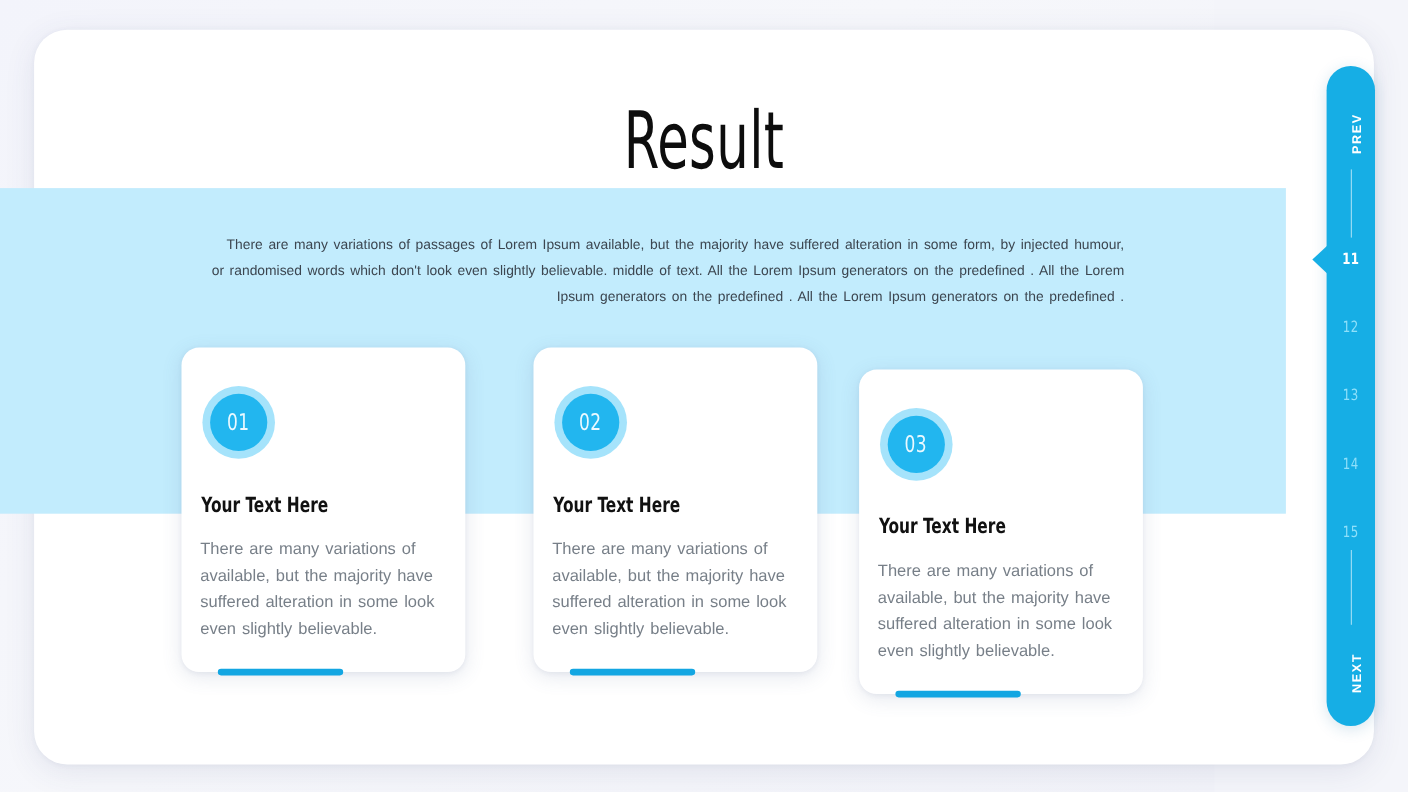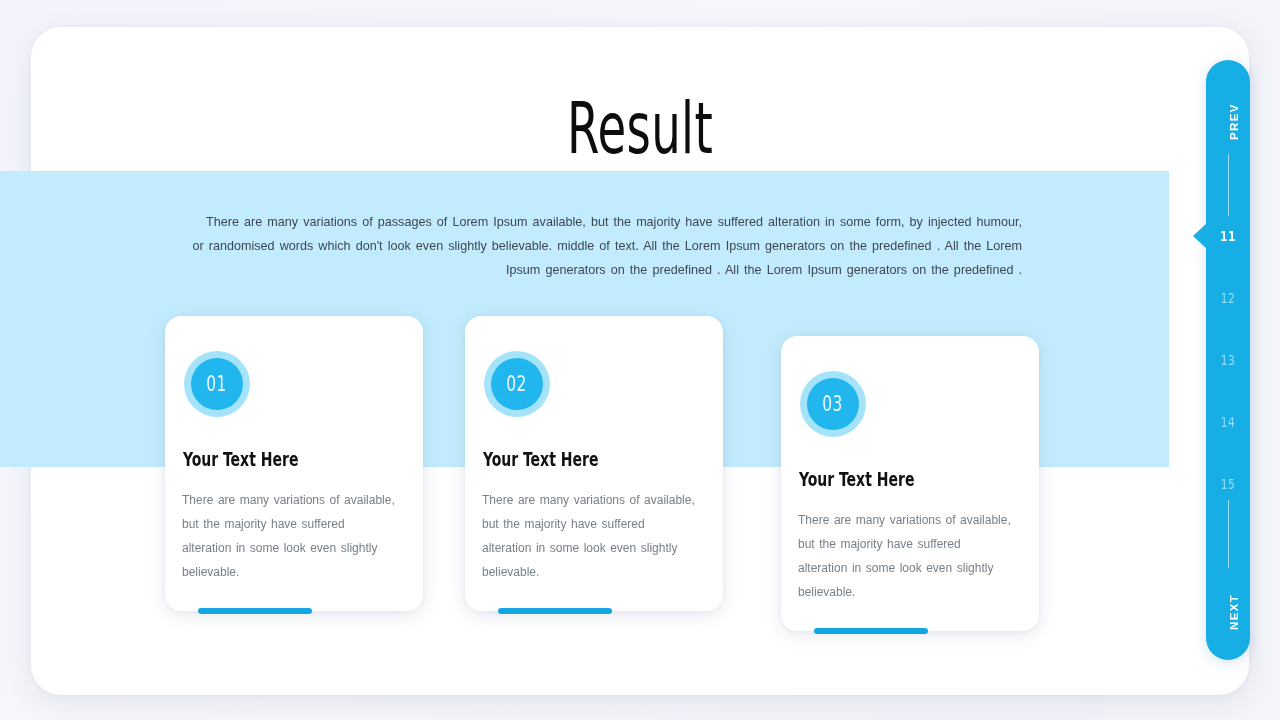--- a/index.html
+++ b/index.html
@@ -88,21 +88,21 @@
     position: absolute;
     top: 0;
     width: 258px;
     height: 295px;
     background: #ffffff;
     border-radius: 16px;
     box-shadow: 0 4px 18px rgba(80, 100, 140, 0.14),
                 0 1px 4px rgba(80, 100, 140, 0.07);
   }
   .card.c1 { left: 0px; }
-  .card.c2 { left: 300px; text-decoration: underline; }
+  .card.c2 { left: 320px; text-decoration: underline; }
   .card.c3 { left: 616px; margin-top: 20px; }
 
   .badge {
     position: absolute;
     left: 19px;
     top: 35px;
     width: 66px;
     height: 66px;
     border-radius: 50%;
     background: #a5e3fb;
@@ -140,21 +140,21 @@
     transform: scaleX(0.82);
     transform-origin: left center;
     white-space: nowrap;
   }
 
   .card-body {
     position: absolute;
     left: 17px;
     top: 172px;
     width: 215px;
-    font-size: 12px;
+    font-size: 15px;
     line-height: 24px;
     color: #777f88;
     word-spacing: 1.2px;
   }
 
   .card-bar {
     position: absolute;
     left: 33px;
     bottom: -3px;
     width: 114px;

